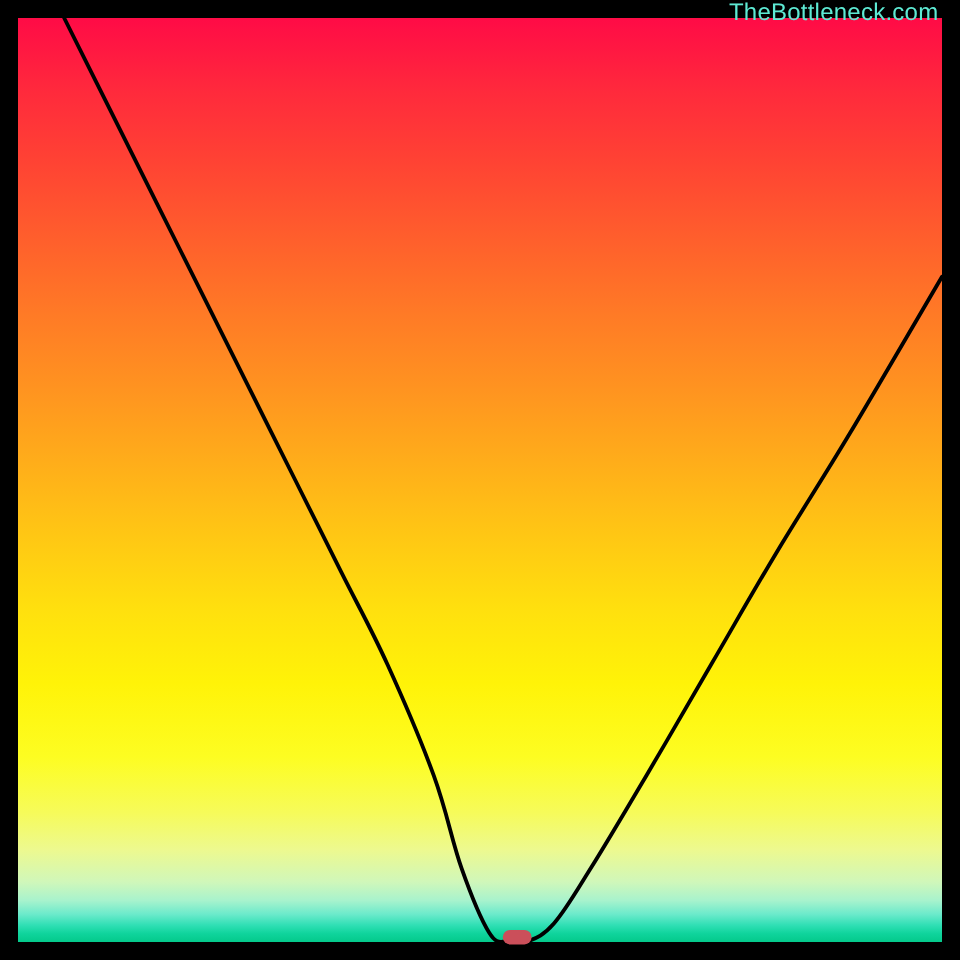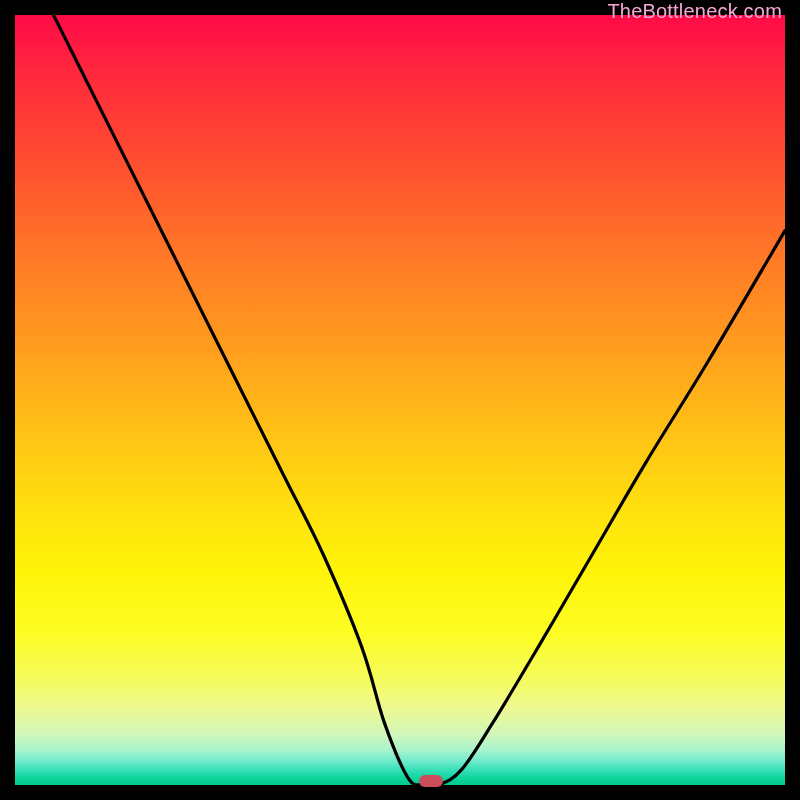--- a/index.html
+++ b/index.html
@@ -42,21 +42,21 @@
       #6beacb 97%,
       #2fdfb4 98.2%,
       #0fd49c 99.1%,
       #04c98b 100%
     );
   }
   .watermark {
     position: absolute;
     top: 0px;
     right: 18px;
-    color: #f9a8d4;
+    color: #5eead4;
     font-size: 20px;
     font-weight: 400;
     letter-spacing: 0.2px;
     z-index: 5;
   }
   svg.curve {
     position: absolute;
     left: 0;
     top: 0;
     width: 770px;

